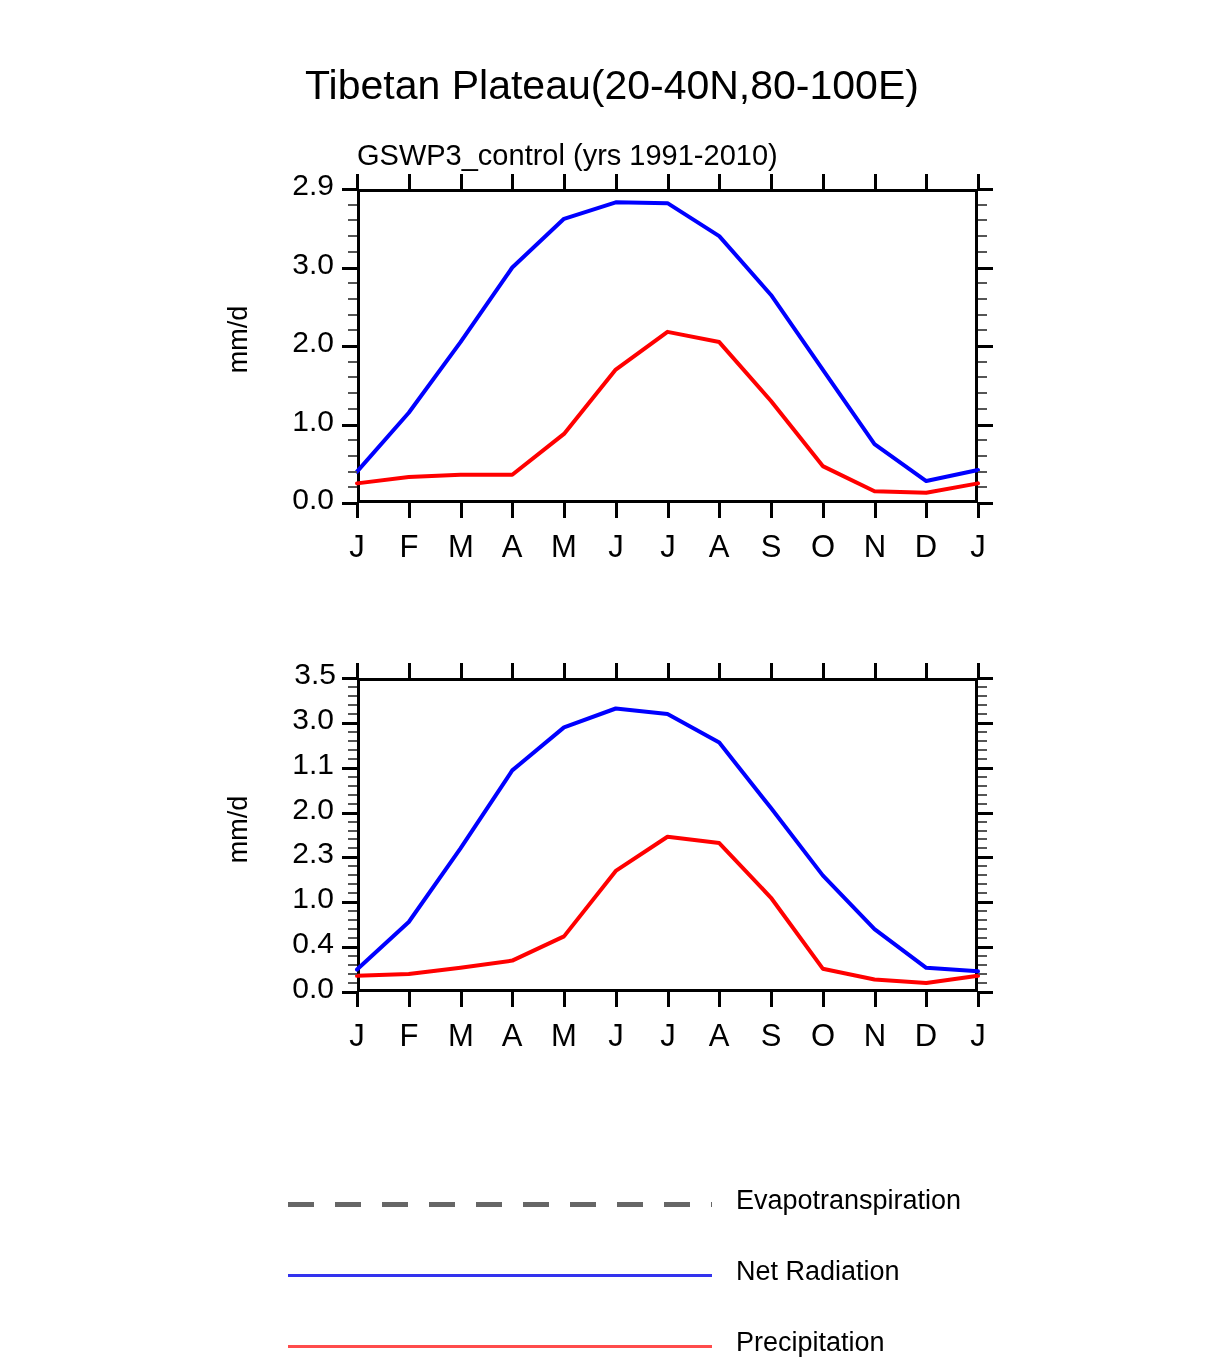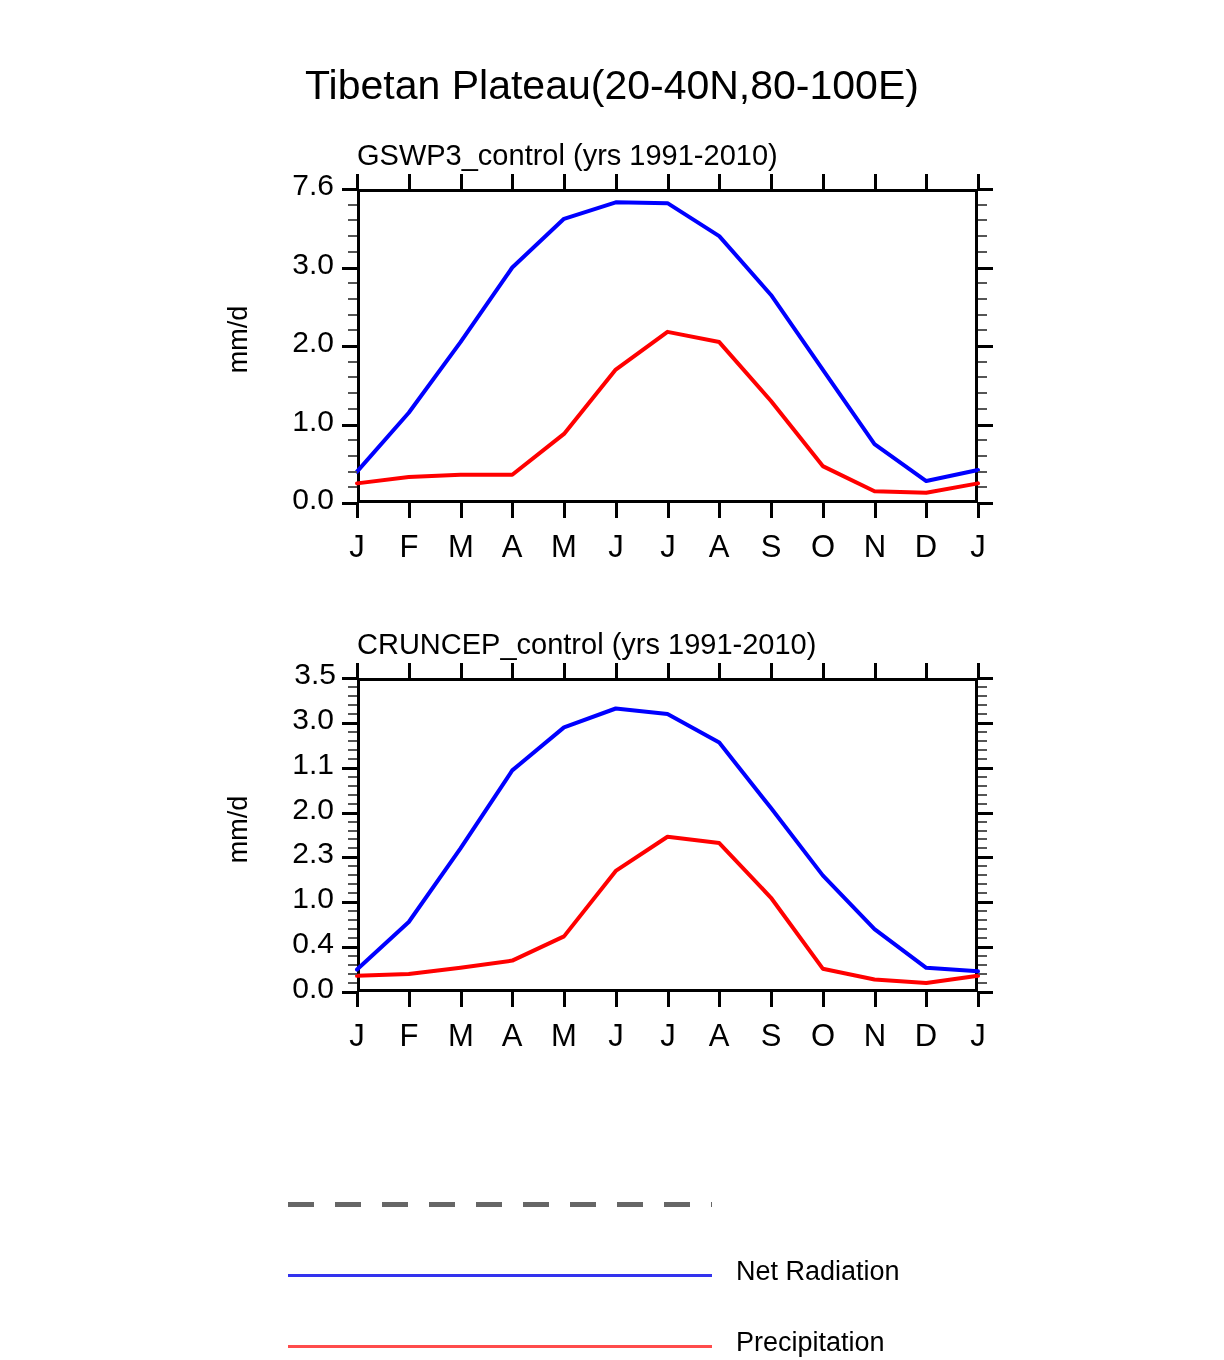--- a/index.html
+++ b/index.html
@@ -130,21 +130,21 @@
         <div class="tick tick-major-y" style="left:978px;top:424px;"></div>
         <div class="ytick-label" style="left:242px;top:404px;width:92px;">1.0</div>
         <div class="tick tick-major-y" style="left:342px;top:345px;"></div>
         <div class="tick tick-major-y" style="left:978px;top:345px;"></div>
         <div class="ytick-label" style="left:242px;top:325px;width:92px;">2.0</div>
         <div class="tick tick-major-y" style="left:342px;top:267px;"></div>
         <div class="tick tick-major-y" style="left:978px;top:267px;"></div>
         <div class="ytick-label" style="left:242px;top:247px;width:92px;">3.0</div>
         <div class="tick tick-major-y" style="left:342px;top:188px;"></div>
         <div class="tick tick-major-y" style="left:978px;top:188px;"></div>
-        <div class="ytick-label" style="left:242px;top:168px;width:92px;">7.6</div>
+        <div class="ytick-label" style="left:242px;top:168px;width:92px;">2.9</div>
         <div class="tick tick-minor-y" style="left:348px;top:486px;"></div>
         <div class="tick tick-minor-y" style="left:978px;top:486px;"></div>
         <div class="tick tick-minor-y" style="left:348px;top:471px;"></div>
         <div class="tick tick-minor-y" style="left:978px;top:471px;"></div>
         <div class="tick tick-minor-y" style="left:348px;top:455px;"></div>
         <div class="tick tick-minor-y" style="left:978px;top:455px;"></div>
         <div class="tick tick-minor-y" style="left:348px;top:439px;"></div>
         <div class="tick tick-minor-y" style="left:978px;top:439px;"></div>
         <div class="tick tick-minor-y" style="left:348px;top:408px;"></div>
         <div class="tick tick-minor-y" style="left:978px;top:408px;"></div>
@@ -206,21 +206,20 @@
         <div class="tick tick-major-x" style="left:925px;top:503px;"></div>
         <div class="tick tick-major-x" style="left:925px;top:174px;"></div>
         <div class="xtick-label" style="left:900px;top:529px;width:52px;">D</div>
         <div class="tick tick-major-x" style="left:977px;top:503px;"></div>
         <div class="tick tick-major-x" style="left:977px;top:174px;"></div>
         <div class="xtick-label" style="left:952px;top:529px;width:52px;">J</div>
       </div>
   </div>
 
   <div class="panel" id="panel-1" style="left: 0px; top: 0px; width: 1224px; height: 1360px;">
-    <div class="panel-title" id="panel-1-title" style="left: 357px; top: 628px;">CRUNCEP_control (yrs 1991-2010)</div>
     <div class="ylabel" id="panel-1-ylabel" style="left: 198px; top: 814px; width: 80px; text-align: center;">mm/d</div>
     <div class="plot-frame" id="panel-1-frame" style="left: 357px; top: 678px; width: 621px; height: 314px;"></div>
     <svg class="series-layer" id="panel-1-svg" width="1224" height="1360">
         <polyline points="357.00,969.57 408.75,922.02 460.50,848.46 512.25,770.41 564.00,727.34 615.75,708.50 667.50,713.89 719.25,742.59 771.00,808.09 822.75,875.37 874.50,929.20 926.25,967.78 978.00,971.37" fill="none" stroke="#0000ff" stroke-width="4" stroke-linejoin="round" stroke-linecap="round"></polyline>
         <polyline points="357.00,975.85 408.75,974.06 460.50,967.78 512.25,960.60 564.00,936.38 615.75,870.89 667.50,836.79 719.25,843.07 771.00,897.80 822.75,968.67 874.50,979.44 926.25,983.03 978.00,975.85" fill="none" stroke="#ff0000" stroke-width="4" stroke-linejoin="round" stroke-linecap="round"></polyline>
       </svg>
     <div id="panel-1-ticks">
         <div class="tick tick-major-y" style="left:342px;top:991px;"></div>
         <div class="tick tick-major-y" style="left:978px;top:991px;"></div>
         <div class="ytick-label" style="left:242px;top:971px;width:92px;">0.0</div>
@@ -339,20 +338,21 @@
         <div class="xtick-label" style="left:900px;top:1018px;width:52px;">D</div>
         <div class="tick tick-major-x" style="left:977px;top:992px;"></div>
         <div class="tick tick-major-x" style="left:977px;top:663px;"></div>
         <div class="xtick-label" style="left:952px;top:1018px;width:52px;">J</div>
       </div>
   </div>
 
   <div id="legend-root">
       <div class="legend-row" style="left:288px;top:1185px;width:800px;">
         <span class="legend-line dashed-gray"></span>
+        <span class="legend-label">Evapotranspiration</span>
       </div>
       <div class="legend-row" style="left:288px;top:1256px;width:800px;">
         <span class="legend-line solid-blue"></span>
         <span class="legend-label">Net Radiation</span>
       </div>
       <div class="legend-row" style="left:288px;top:1327px;width:800px;">
         <span class="legend-line solid-red"></span>
         <span class="legend-label">Precipitation</span>
       </div>
     </div>

